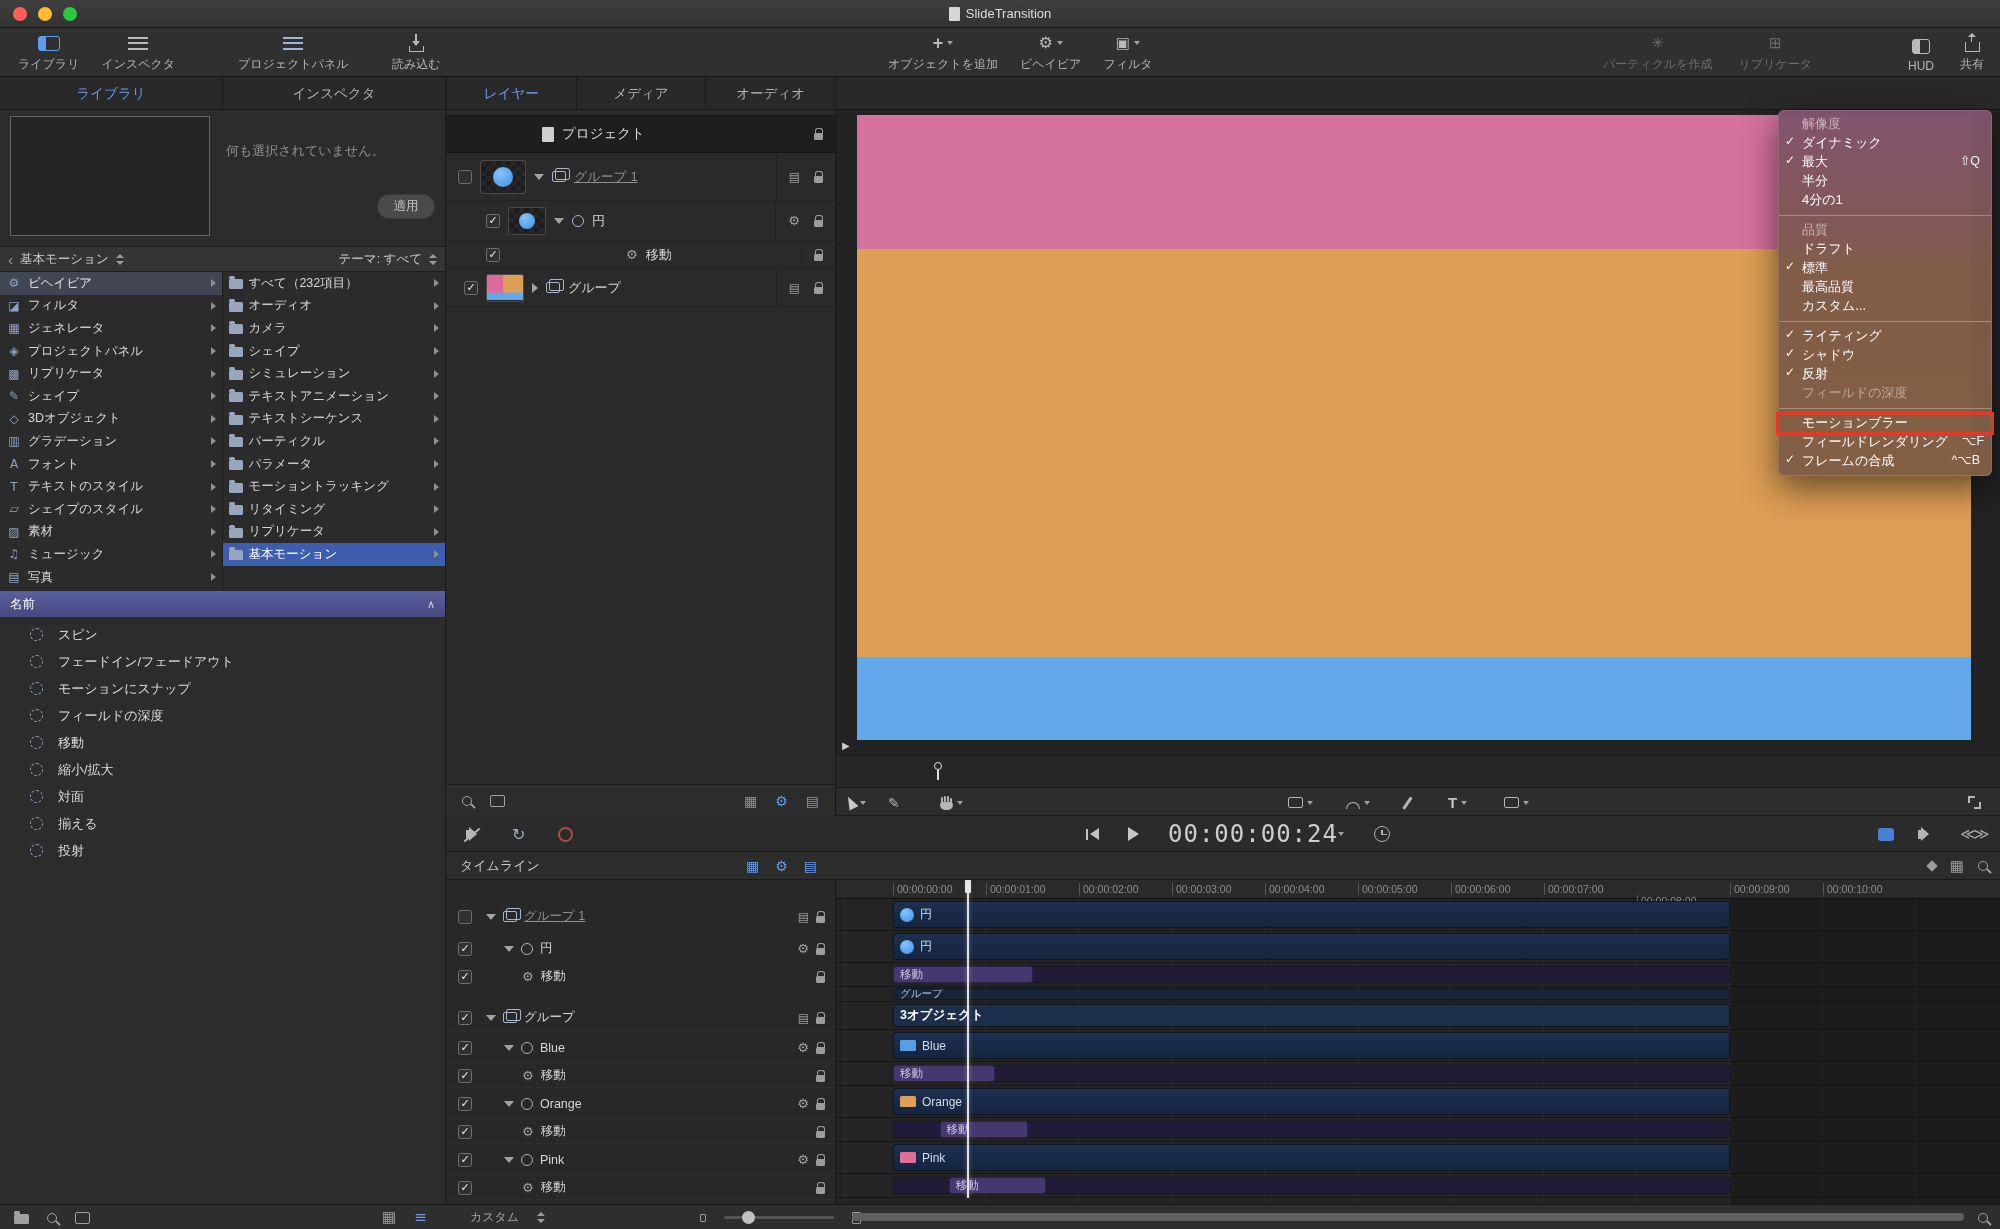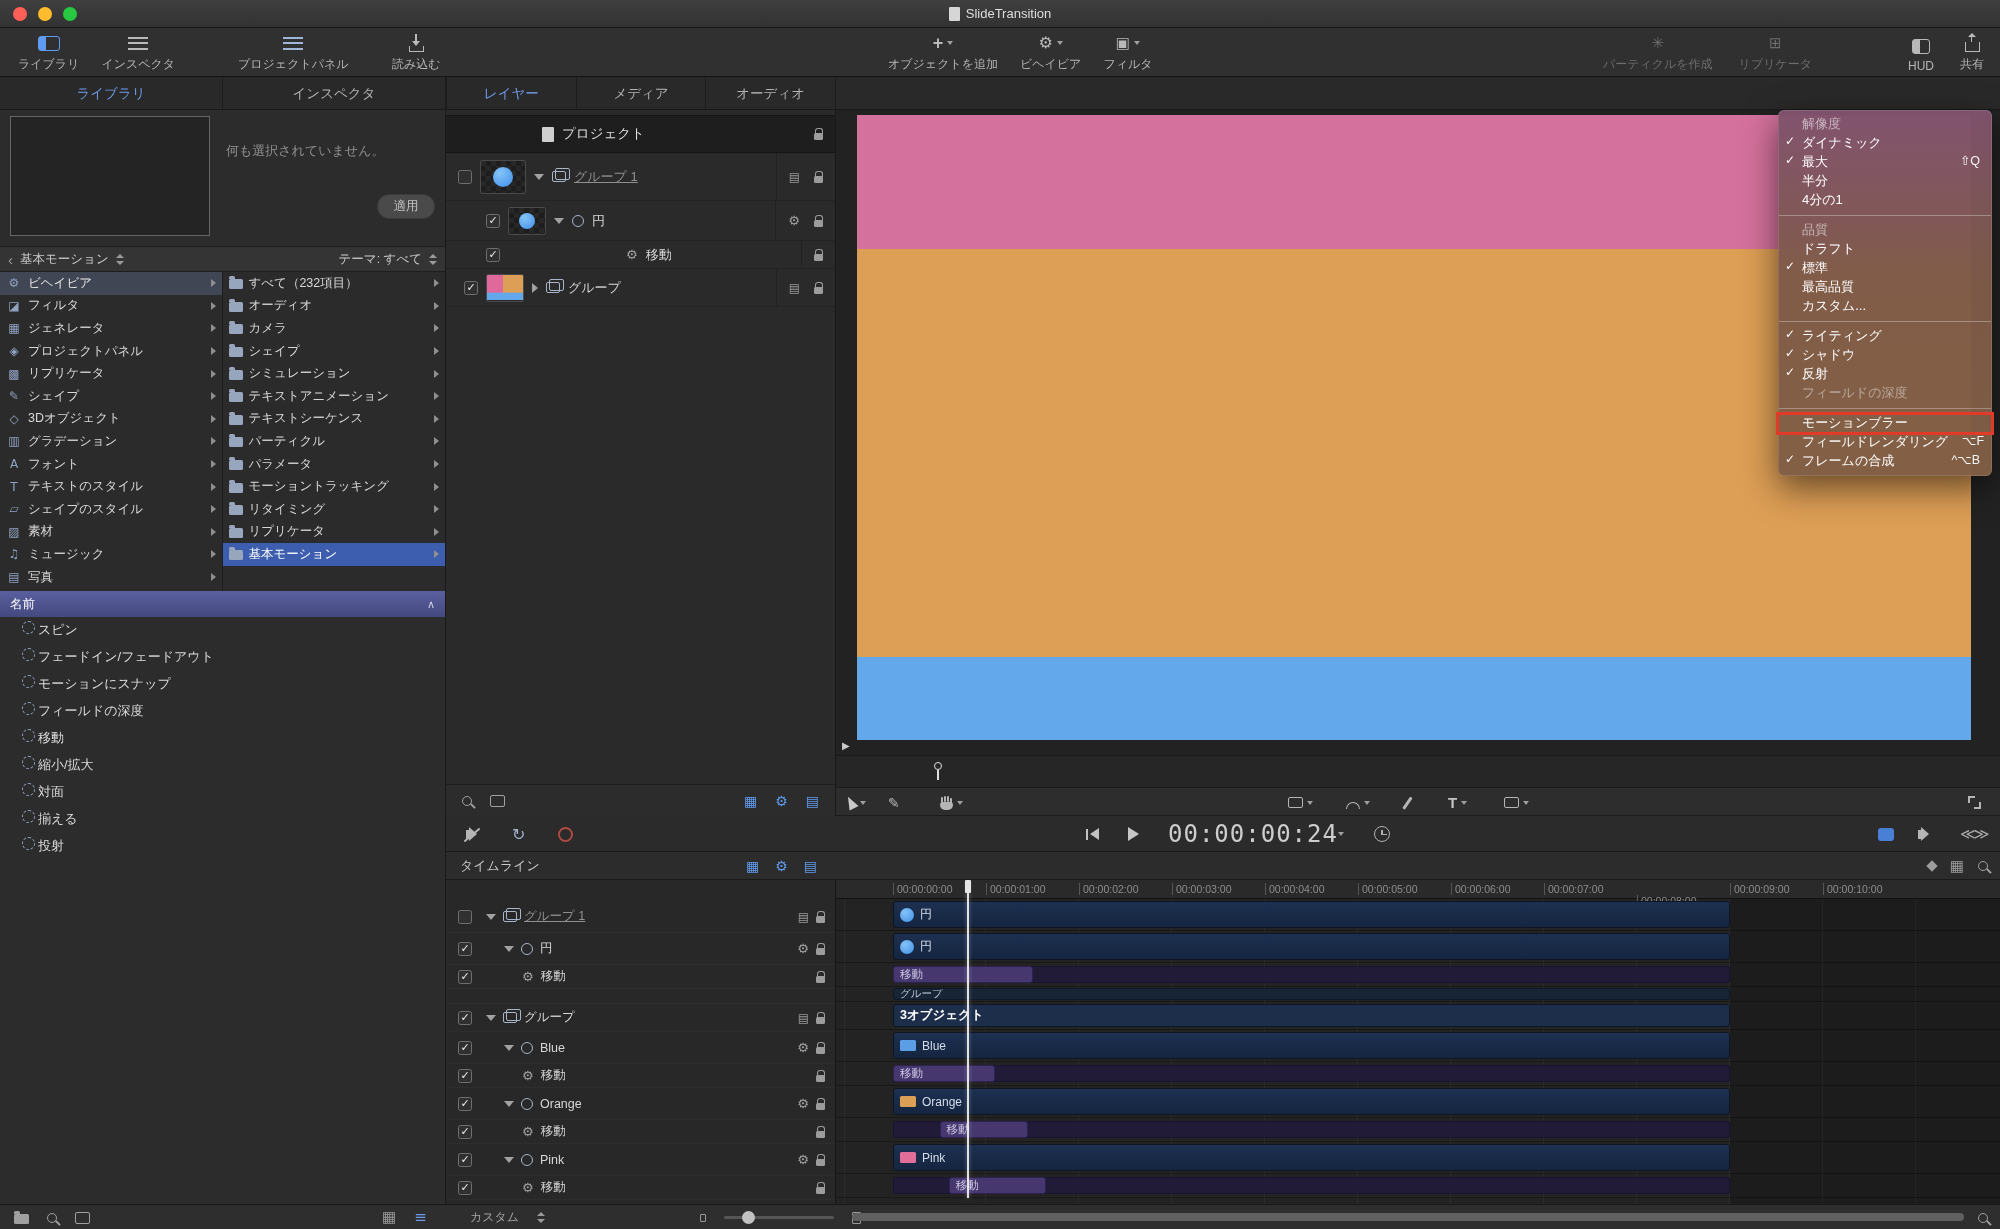--- a/index.html
+++ b/index.html
@@ -68,21 +68,21 @@
   .row.sel{background:#3d5eae;color:#ffffff}
   .cat-row.sel{background:rgba(120,140,185,.28);color:#e6e6e6}
   .row-label{overflow:hidden;text-overflow:ellipsis;flex:1}
   .cat-glyph{width:16px;text-align:center;color:#8fa2c2;font-size:12px;font-family:"DejaVu Sans",sans-serif}
   .chev{width:0;height:0;border-top:4px solid transparent;border-bottom:4px solid transparent;border-left:5px solid #8f8f8f}
   .i-folder{width:14px;height:10px;background:#97a5bd;border-radius:1.5px;position:relative;flex:none;margin-top:2px}
   .i-folder::before{content:"";position:absolute;top:-3px;left:0;width:6px;height:3px;background:#97a5bd;border-radius:1.5px 1.5px 0 0}
   .name-header{height:26px;background:linear-gradient(#5a5fa0,#44497f);display:flex;align-items:center;padding:0 10px;font-size:12.5px;color:#fff}
   .name-header .up{margin-left:auto;color:#d0d0e8;font-size:11px}
   .bitems{padding-top:4px}
-  .brow{height:27px;display:flex;gap:3px;padding:0 22px;font-size:13px;color:#dcdcdc}
+  .brow{height:27px;display:flex;align-items:center;gap:15px;padding:0 30px;font-size:13px;color:#dcdcdc}
   .i-behavior{width:13px;height:13px;border:1.5px dashed #9aa8c4;border-radius:50%;flex:none}
 
   
   .mid-panel{position:absolute;left:446px;top:110px;width:390px;height:706px;background:#2a2a2a;border-right:1px solid #181818}
   .project-row{margin-top:5px;height:38px;background:#1e1e1e;border-top:1px solid #151515;border-bottom:1px solid #151515;display:flex;align-items:center;gap:8px;padding:0 12px 0 96px;font-size:13.5px;color:#dedede}
   .i-doc{width:12px;height:15px;background:#cfcfcf;border-radius:1px;position:relative}
   .lrow{display:flex;align-items:center;gap:8px;padding:0 12px;border-bottom:1px solid #232323;font-size:13px;color:#d6d6d6}
   .lrow .trail{margin-left:auto;display:flex;align-items:center;gap:14px;border-left:1px solid #222;padding-left:12px;height:100%}
   .cb{width:14px;height:14px;border:1px solid #6f6f6f;background:#303030;border-radius:2.5px;display:flex;align-items:center;justify-content:center;font-size:11px;color:#ececec;flex:none}
   .cb.on::before{content:"✓"}

